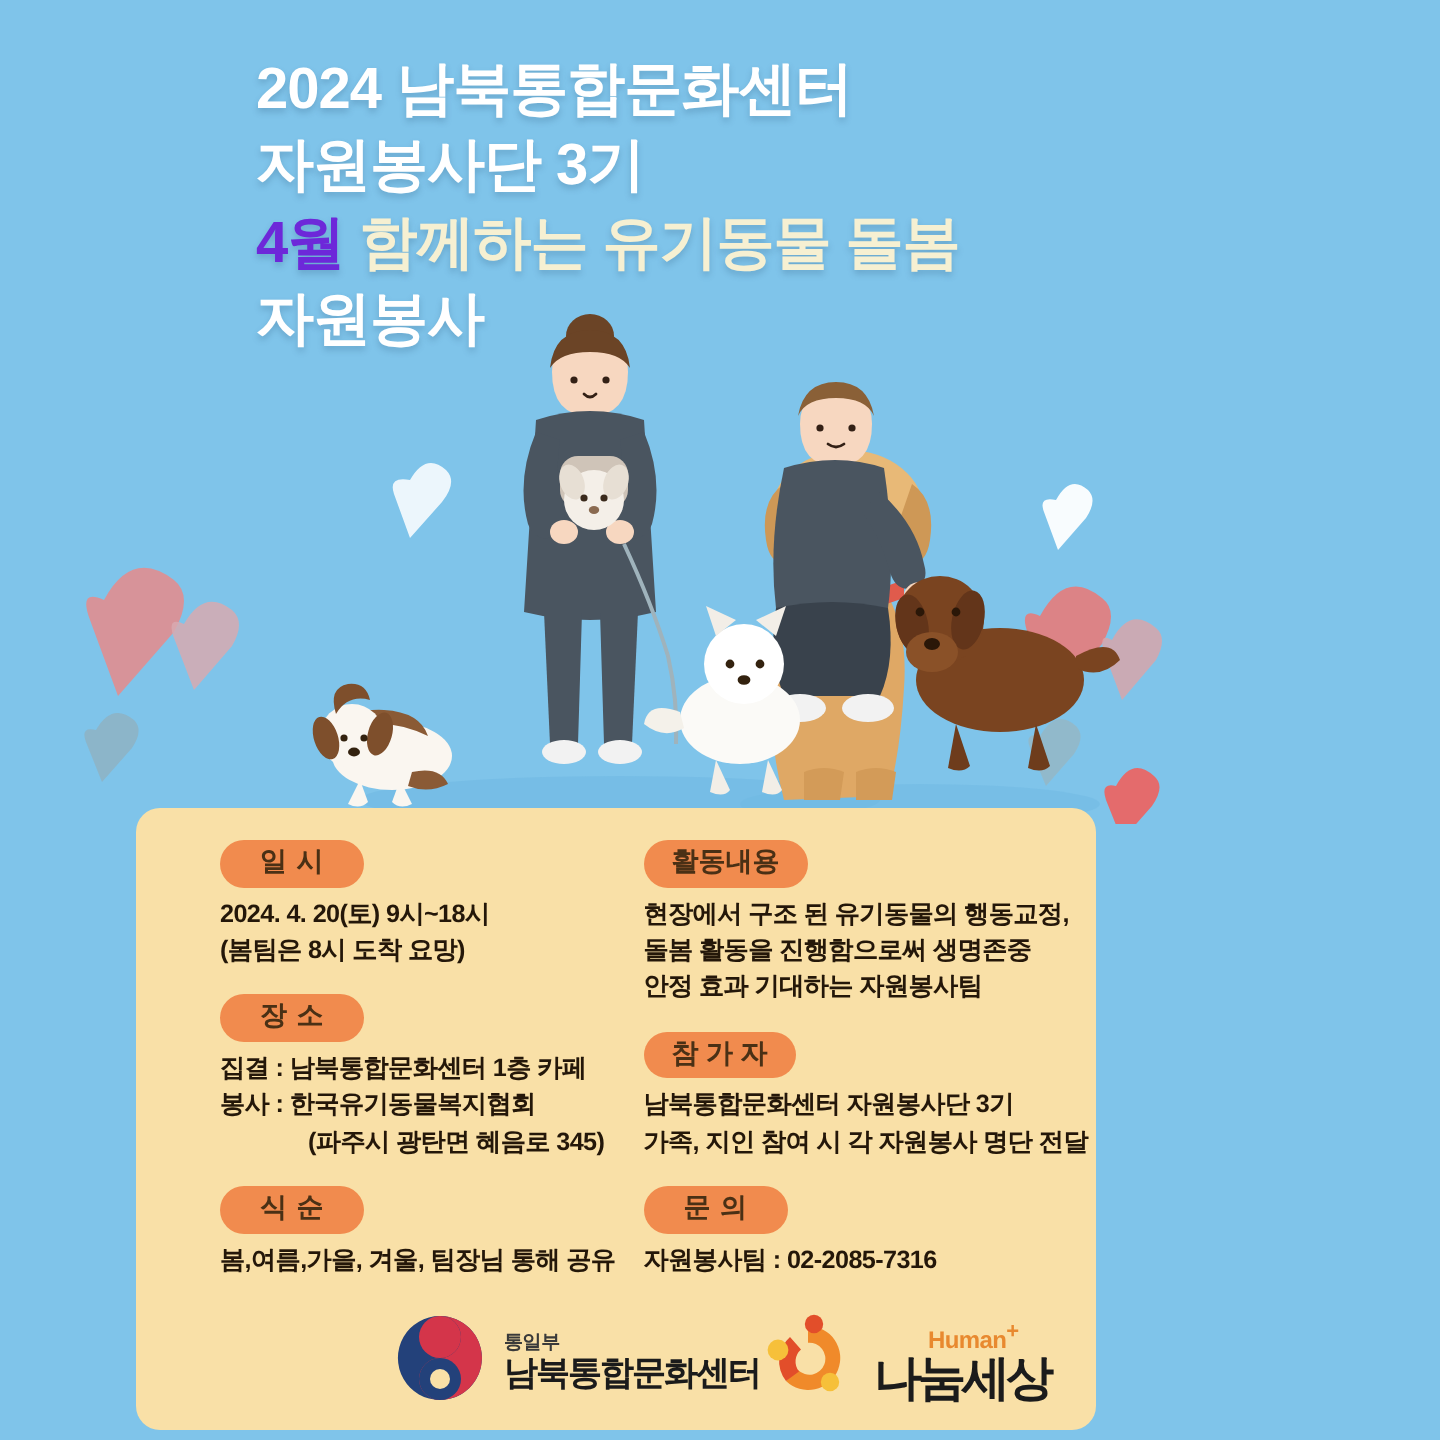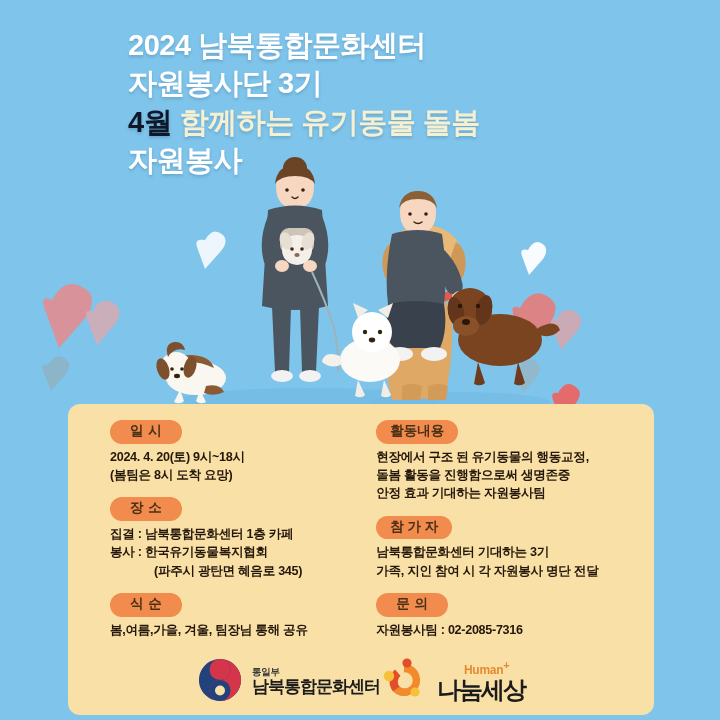--- a/index.html
+++ b/index.html
@@ -24,36 +24,36 @@
   .title-line {
     font-size: 29px;
     font-weight: bold;
     line-height: 1.32;
     letter-spacing: -0.5px;
     color: #FFFFFF;
     text-shadow: 0 2px 3px rgba(60,110,145,0.33);
     white-space: nowrap;
   }
   .title-line.cream { color: #F6F0D2; }
-  .title-line .white-part { color: #0f172a; margin-top: 12px; }
+  .title-line .white-part { color: #6d28d9; margin-top: 12px; }
 
   
   #illustration {
     position: absolute;
     left: 0; top: 150px;
     width: 720px; height: 262px;
     z-index: 10;
   }
   #illustration svg { display: block; }
 
   
   #info-panel {
     position: absolute;
     left: 68px; top: 404px;
-    width: 586px; height: 311px;
+    width: 480px; height: 311px;
     background: #F9E0A7;
     border-radius: 12px;
     z-index: 20;
     padding: 12px 0 0 0;
   }
   #info-columns {
     display: flex;
     width: 100%;
     padding: 0 8px;
   }
@@ -311,21 +311,21 @@
 
         <div class="section">
           <div class="badge wide">활동내용</div>
           <div class="body-line">현장에서 구조 된 유기동물의 행동교정,</div>
           <div class="body-line">돌봄 활동을 진행함으로써 생명존중</div>
           <div class="body-line">안정 효과 기대하는 자원봉사팀</div>
         </div>
 
         <div class="section">
           <div class="badge wide">참 가 자</div>
-          <div class="body-line">남북통합문화센터 기대하는 3기</div>
+          <div class="body-line">남북통합문화센터 자원봉사단 3기</div>
           <div class="body-line">가족, 지인 참여 시 각 자원봉사 명단 전달</div>
         </div>
 
         <div class="section tight">
           <div class="badge">문    의</div>
           <div class="body-line">자원봉사팀 : 02-2085-7316</div>
         </div>
 
       </div>
     </div>

